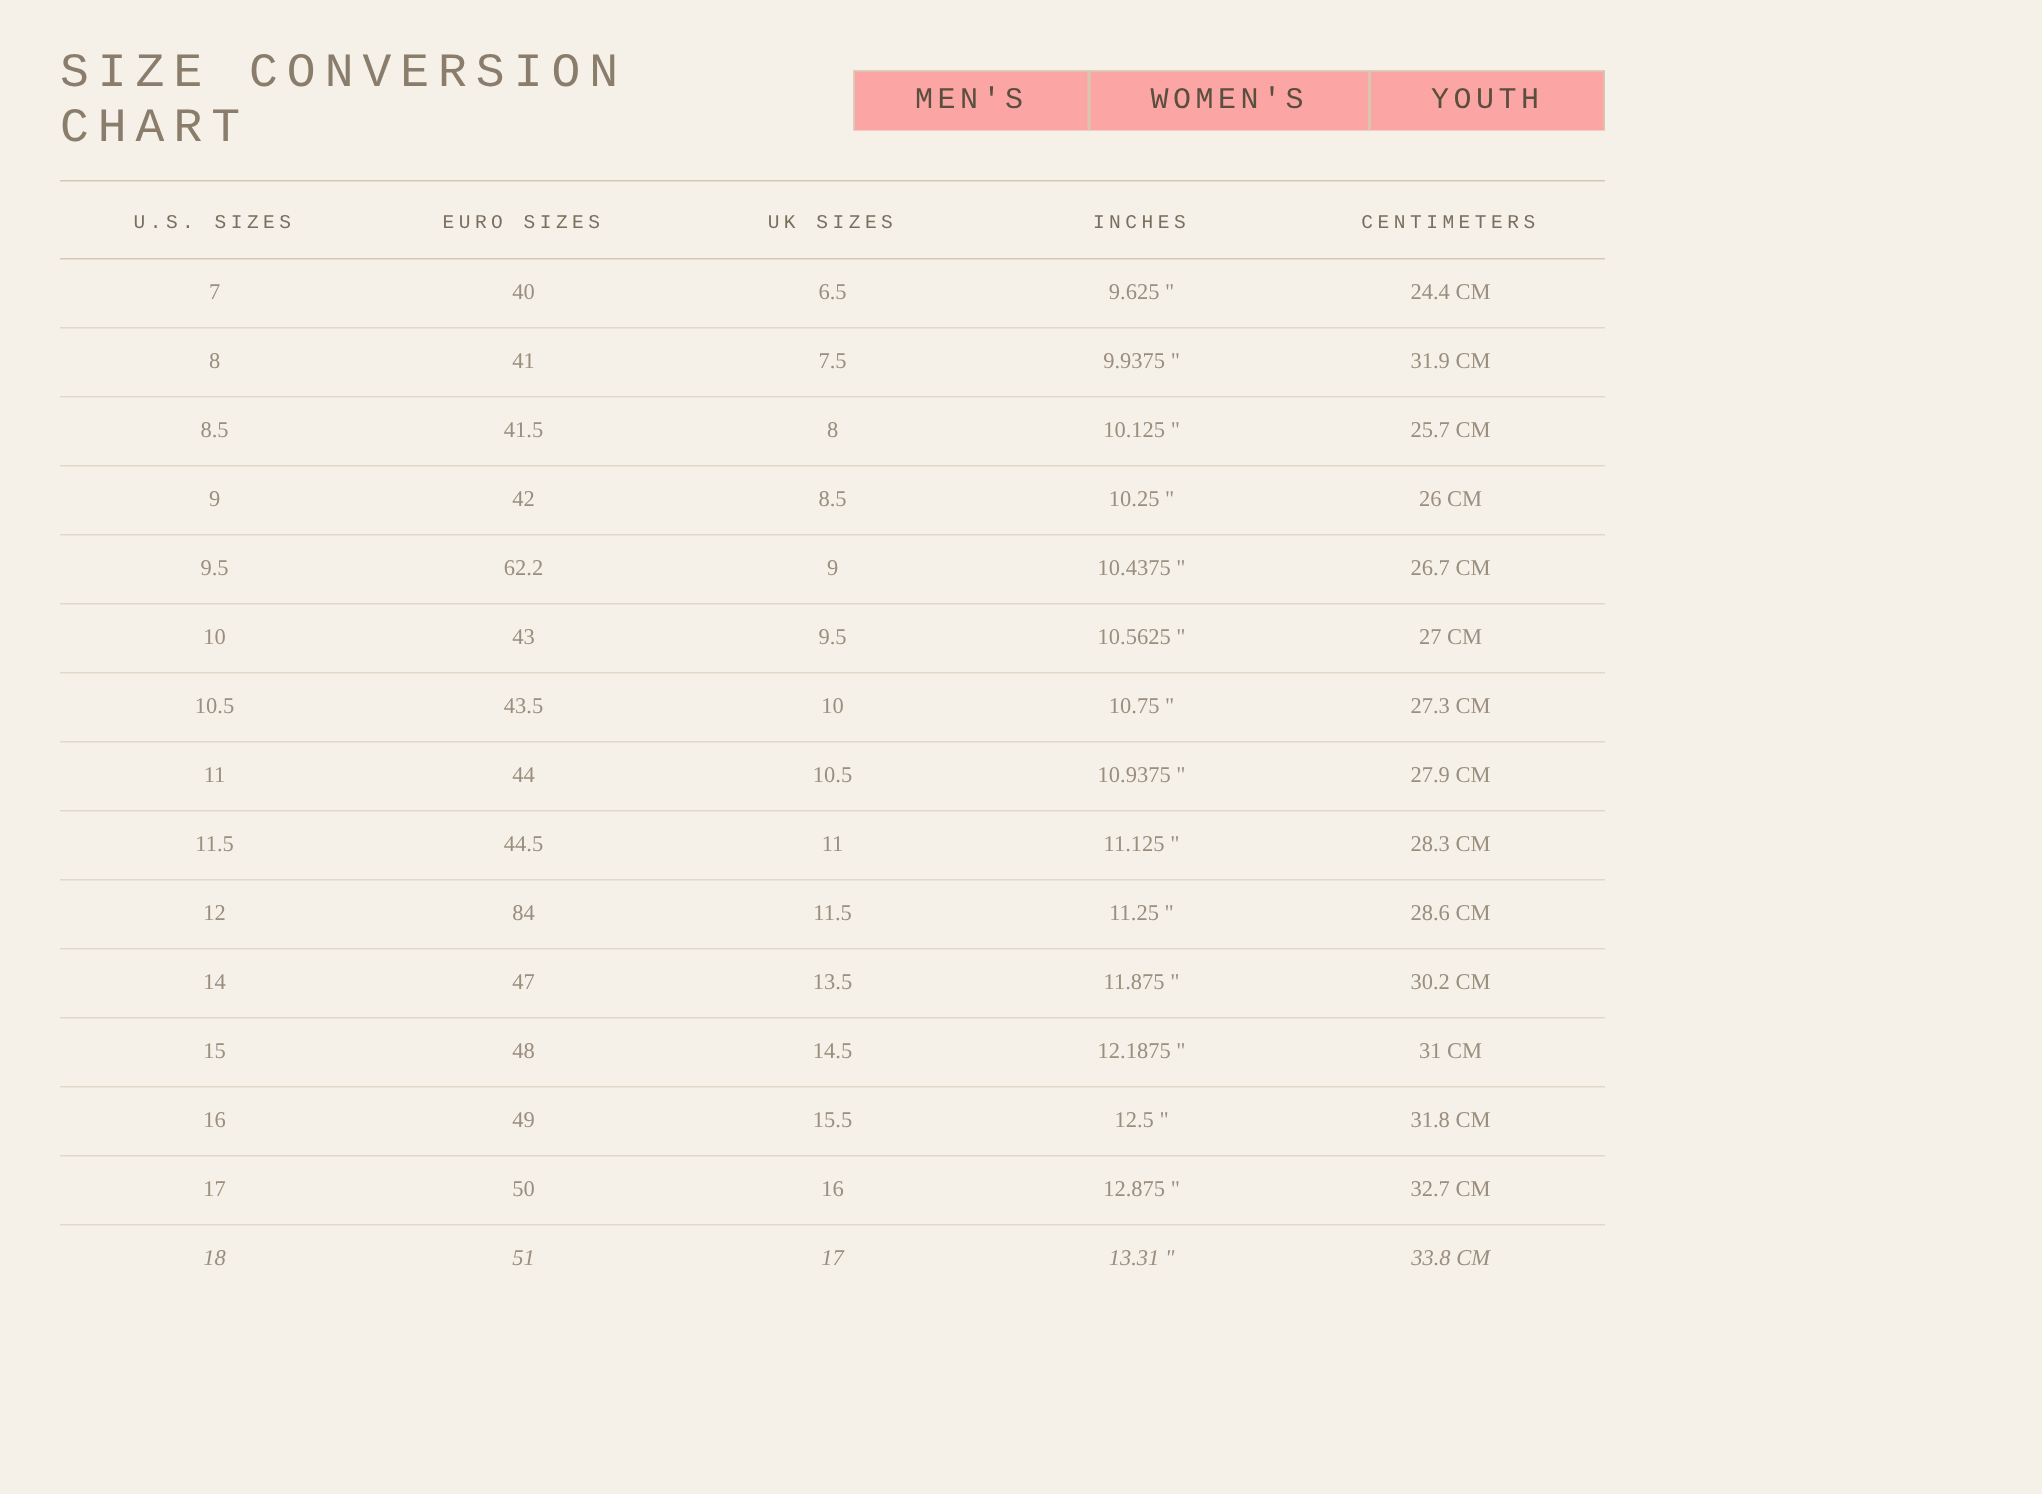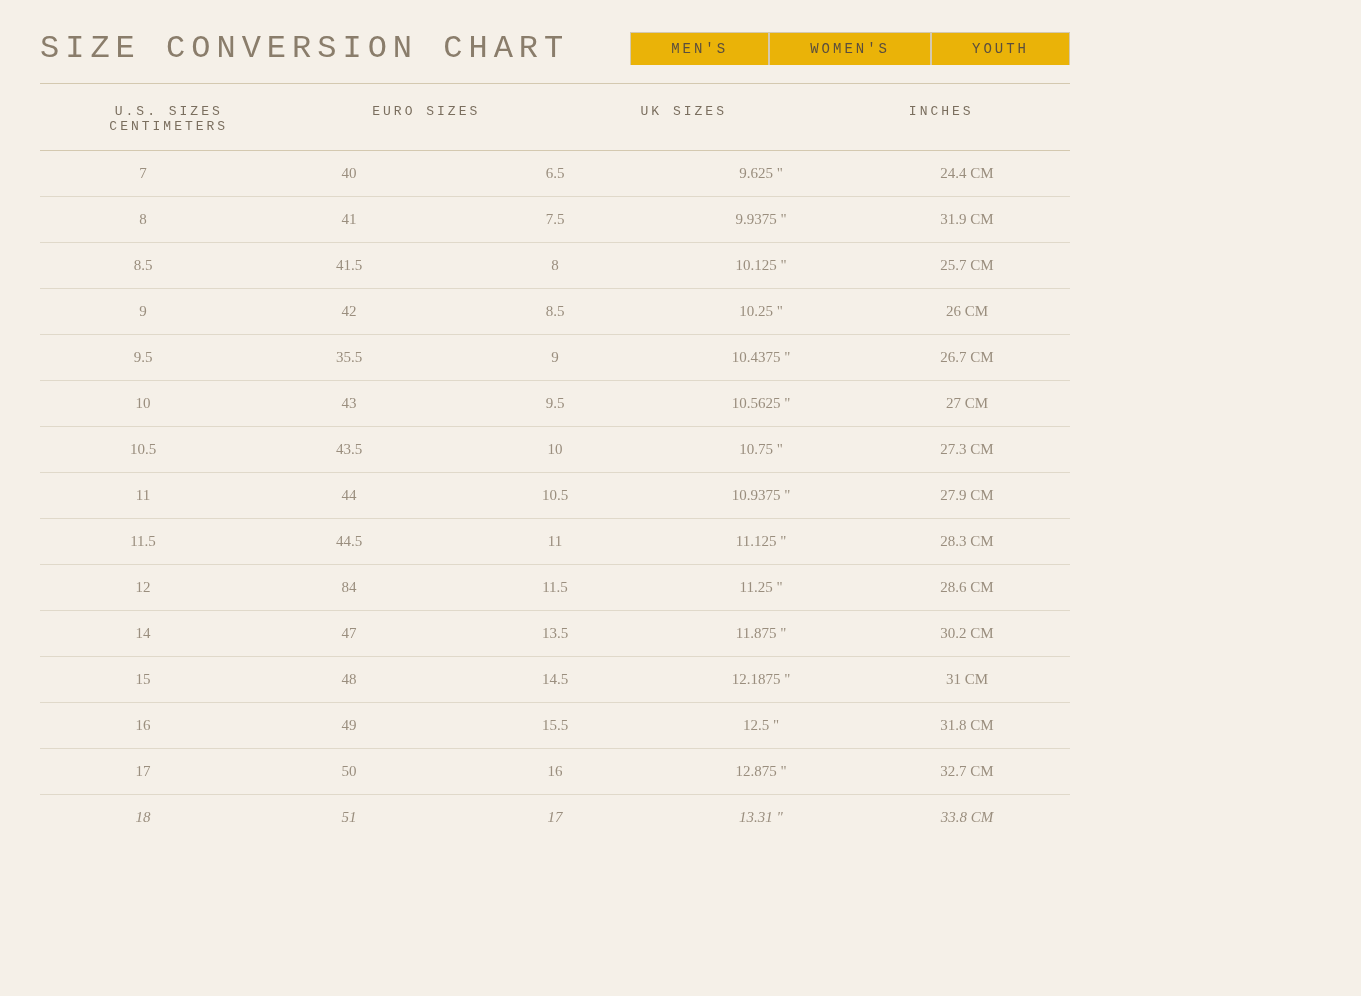--- a/index.html
+++ b/index.html
@@ -41,37 +41,37 @@
     }
 
     .category-tabs {
       display: flex;
       gap: 0;
     }
 
     .category-tab {
       padding: 8px 40px;
       font-family: 'Courier New', Courier, monospace;
-      font-size: 14px;
+      font-size: 20px;
       letter-spacing: 3px;
       color: #5a4e3e;
       border: 1px solid #d4c9b0;
       border-bottom: none;
-      background-color: #eab308;
+      background-color: #fca5a5;
       cursor: pointer;
       text-transform: uppercase;
     }
 
     .table-wrapper {
       width: 100%;
     }
 
     .col-headers {
       display: grid;
-      grid-template-columns: 1fr 1fr 1fr 1fr;
+      grid-template-columns: 1fr 1fr 1fr 1fr 1fr;
       border-bottom: 1px solid #d4c9b0;
       padding: 20px 0 16px 0;
     }
 
     .col-header {
       text-align: center;
       font-family: 'Courier New', Courier, monospace;
       font-size: 13px;
       letter-spacing: 3px;
       color: #7a6e5e;
@@ -144,21 +144,21 @@
         </div>
         <div class="data-row">
           <div class="data-cell">9</div>
           <div class="data-cell">42</div>
           <div class="data-cell">8.5</div>
           <div class="data-cell">10.25 "</div>
           <div class="data-cell">26 CM</div>
         </div>
         <div class="data-row">
           <div class="data-cell">9.5</div>
-          <div class="data-cell">35.5</div>
+          <div class="data-cell">62.2</div>
           <div class="data-cell">9</div>
           <div class="data-cell">10.4375 "</div>
           <div class="data-cell">26.7 CM</div>
         </div>
         <div class="data-row">
           <div class="data-cell">10</div>
           <div class="data-cell">43</div>
           <div class="data-cell">9.5</div>
           <div class="data-cell">10.5625 "</div>
           <div class="data-cell">27 CM</div>

